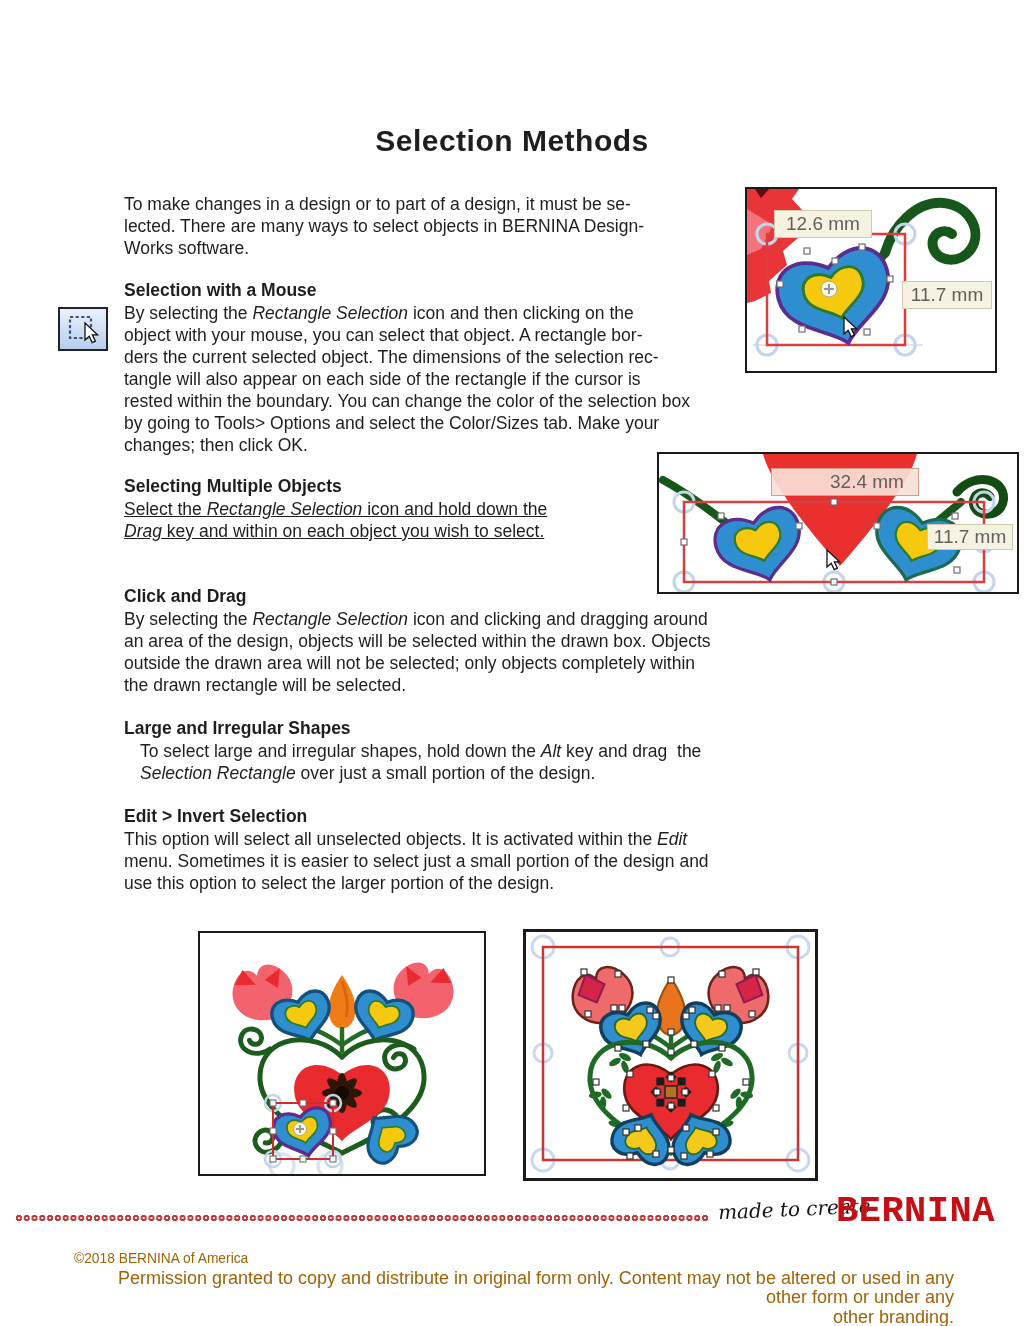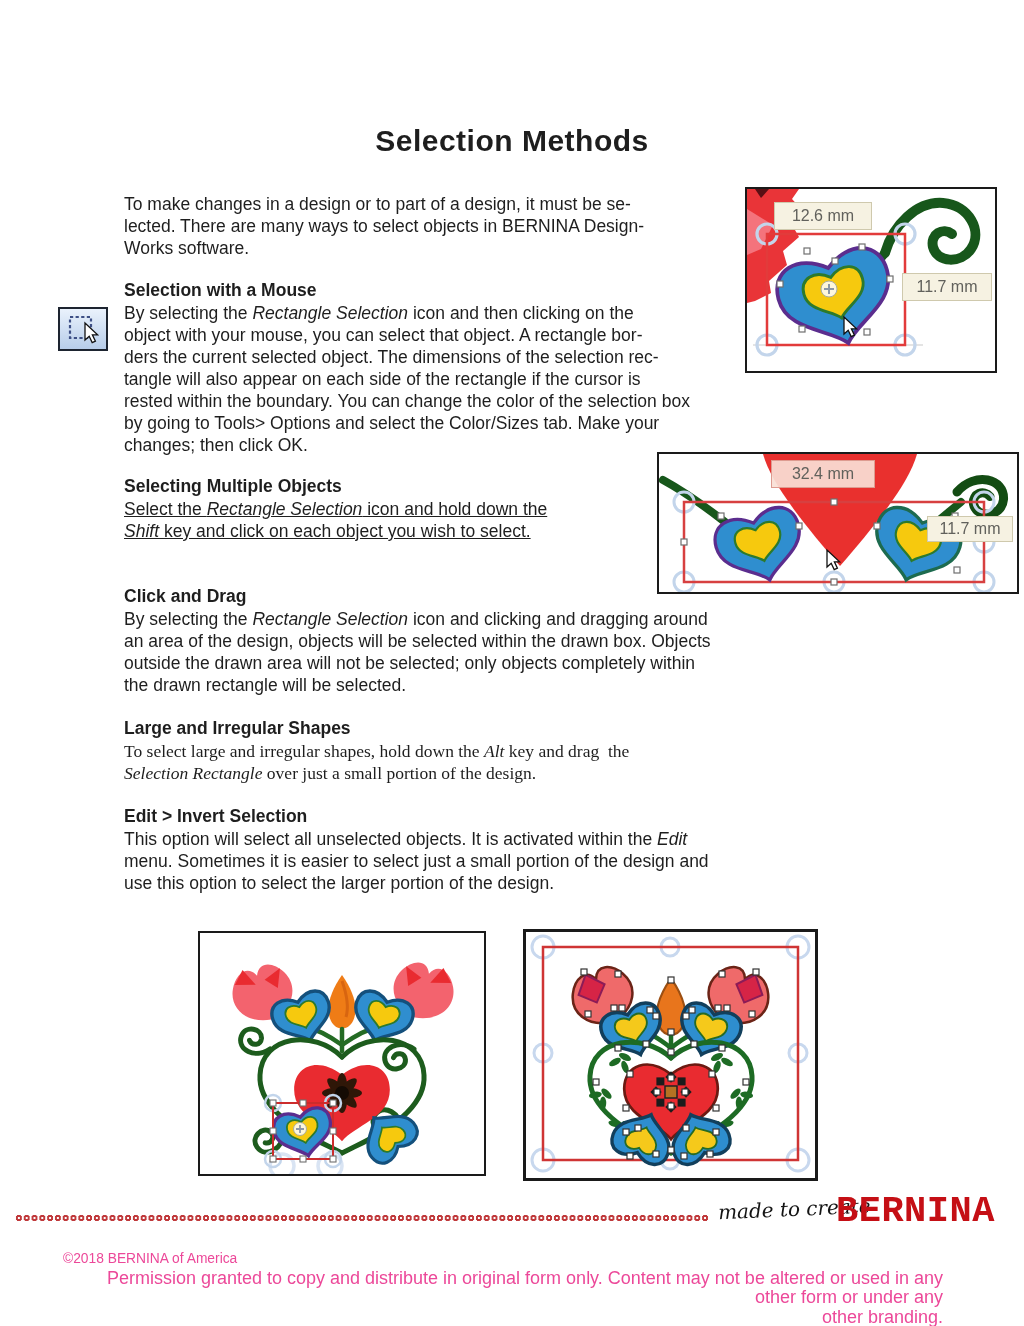--- a/index.html
+++ b/index.html
@@ -6,32 +6,32 @@
   .page{position:relative;width:1024px;height:1326px;background:#fff;overflow:hidden;
         font-family:"Liberation Sans","DejaVu Sans",sans-serif;color:#1e1e1e;}
   .abs{position:absolute;}
   .title{left:0;top:124px;width:1024px;text-align:center;font-size:30px;font-weight:bold;letter-spacing:0.5px;}
   .heading{font-size:17.5px;font-weight:bold;}
   .body{font-size:17.5px;line-height:22px;white-space:pre-wrap;}
   .body i{font-style:italic;}
   .fig{position:absolute;border:2px solid #1a1a1a;background:#fff;}
   .fig svg{display:block;}
   .dim{position:absolute;display:flex;align-items:center;justify-content:center;
-       background:#f6f2e2;border:1px solid #cfc9ad;color:#61615c;font-size:16px;}
-  .dim-pink{background:rgba(248,224,214,0.92);border:1px solid #dd9b90;}
+       background:#f6f2e2;border:1px solid #cfc9ad;color:#61615c;font-size:19px;margin-top:8px;}
+  .dim-pink{background:rgba(248,224,214,0.92);border:1px solid #dd9b90;padding-left:44px;}
   .tool-btn{left:58px;top:307px;width:46px;height:40px;border:2px solid #1d2430;
             background:linear-gradient(#eaf2fc,#b7cdea);display:flex;align-items:center;justify-content:center;}
   .stitch-border{left:15px;top:1213px;width:694px;height:10px;
      background-image:radial-gradient(circle 3.4px at 3.9px 5px, #ffffff 0 1.3px, #c0393b 1.4px 3.1px, rgba(0,0,0,0) 3.4px);
      background-size:7.8px 10px;background-repeat:repeat-x;}
   .tagline{left:718px;top:1197px;font-family:"DejaVu Serif","Liberation Serif",serif;
            font-style:italic;font-size:20px;color:#141414;transform:rotate(-2.5deg);}
   .brand{left:836px;top:1190px;font-size:37px;font-weight:bold;color:#c50f15;letter-spacing:0.5px;
          transform:scaleY(1.02);font-family:Liberation Mono, monospace;}
-  .copyright{left:63px;top:1249px;width:880px;font-size:13.8px;line-height:19.5px;color:#ec4899;}
+  .copyright{left:74px;top:1249px;width:880px;font-size:13.8px;line-height:19.5px;color:#a16207;}
   .copyright .body{font-size:18px;line-height:19.5px;text-align:right;}
 </style>
 </head>
 <body>
 
 <div class="page">
 
   <svg width="0" height="0" style="position:absolute" aria-hidden="true">
     <defs>
       <path id="heart" d="M0,48 C -13,31 -52,23 -52,-8 C -52,-35 -25,-44 0,-24 C 25,-44 52,-35 52,-8 C 52,23 13,31 0,48 Z"></path>
@@ -57,27 +57,27 @@
     <svg width="32" height="30" viewBox="0 0 32 30">
       <rect x="3" y="3" width="21" height="21" fill="none" stroke="#3d4f85" stroke-width="2.2" stroke-dasharray="3.2,2.4"></rect>
       <use href="#cursor" x="18" y="9" fill="#ffffff" stroke="#111" stroke-width="1.3"></use>
     </svg>
   </div>
 
   <div class="abs heading" style="left:124px;top:280px;">Selection with a Mouse</div>
   <div class="abs body" style="left:124px;top:302px;width:720px;"><span>By selecting the </span><i>Rectangle Selection</i><span> icon and then clicking on the</span><br><span>object with your mouse, you can select that object. A rectangle bor-</span><br><span>ders the current selected object. The dimensions of the selection rec-</span><br><span>tangle will also appear on each side of the rectangle if the cursor is</span><br><span>rested within the boundary. You can change the color of the selection box</span><br><span>by going to Tools&gt; Options and select the Color/Sizes tab. Make your</span><br><span>changes; then click OK.</span></div>
 
   <div class="abs heading" style="left:124px;top:476px;">Selecting Multiple Objects</div>
-  <div class="abs body" style="left:124px;top:498px;width:520px;text-decoration:underline;"><span>Select the </span><i>Rectangle Selection</i><span> icon and hold down the</span><br><i>Shift</i><span> key and click on each object you wish to select.</span></div>
+  <div class="abs body" style="left:124px;top:498px;width:520px;text-decoration:underline;"><span>Select the </span><i>Rectangle Selection</i><span> icon and hold down the</span><br><i>Drag</i><span> key and within on each object you wish to select.</span></div>
 
   <div class="abs heading" style="left:124px;top:586px;">Click and Drag</div>
   <div class="abs body" style="left:124px;top:608px;width:720px;"><span>By selecting the </span><i>Rectangle Selection</i><span> icon and clicking and dragging around</span><br><span>an area of the design, objects will be selected within the drawn box. Objects</span><br><span>outside the drawn area will not be selected; only objects completely within</span><br><span>the drawn rectangle will be selected.</span></div>
 
   <div class="abs heading" style="left:124px;top:718px;">Large and Irregular Shapes</div>
-  <div class="abs body" style="left:124px;top:740px;width:720px;font-family:Liberation Serif, serif;"><span>To select large and irregular shapes, hold down the </span><i>Alt</i><span> key and drag  the</span><br><i>Selection Rectangle</i><span> over just a small portion of the design.</span></div>
+  <div class="abs body" style="left:140px;top:740px;width:720px;"><span>To select large and irregular shapes, hold down the </span><i>Alt</i><span> key and drag  the</span><br><i>Selection Rectangle</i><span> over just a small portion of the design.</span></div>
 
   <div class="abs heading" style="left:124px;top:806px;">Edit &gt; Invert Selection</div>
   <div class="abs body" style="left:124px;top:828px;width:720px;"><span>This option will select all unselected objects. It is activated within the </span><i>Edit</i><br><span>menu. Sometimes it is easier to select just a small portion of the design and</span><br><span>use this option to select the larger portion of the design.</span></div>
 
   <div class="fig" style="left:745px;top:187px;width:248px;height:182px;">
     <svg width="248" height="182" viewBox="0 0 248 182">
       <rect width="248" height="182" fill="#ffffff"></rect>
       <path d="M0,0 L52,0 L45,10 L56,22 L44,34 L52,48 L36,62 L40,76 L22,92 L24,104 L8,112 L0,114 Z" fill="#e93438"></path>
       <path d="M0,20 L26,36 L14,60 L0,66 Z" fill="#f4737c"></path>
       <path d="M8,0 L22,0 L14,9 Z" fill="#5a0f14"></path>

